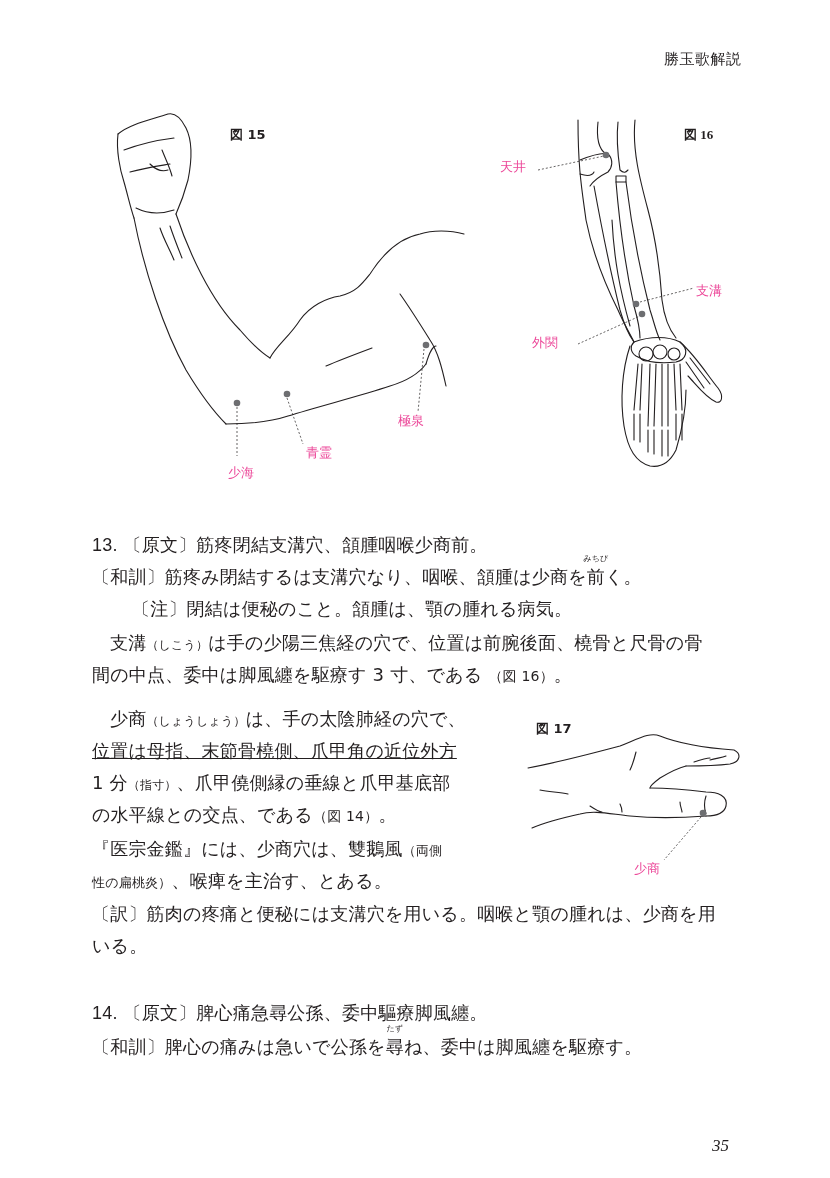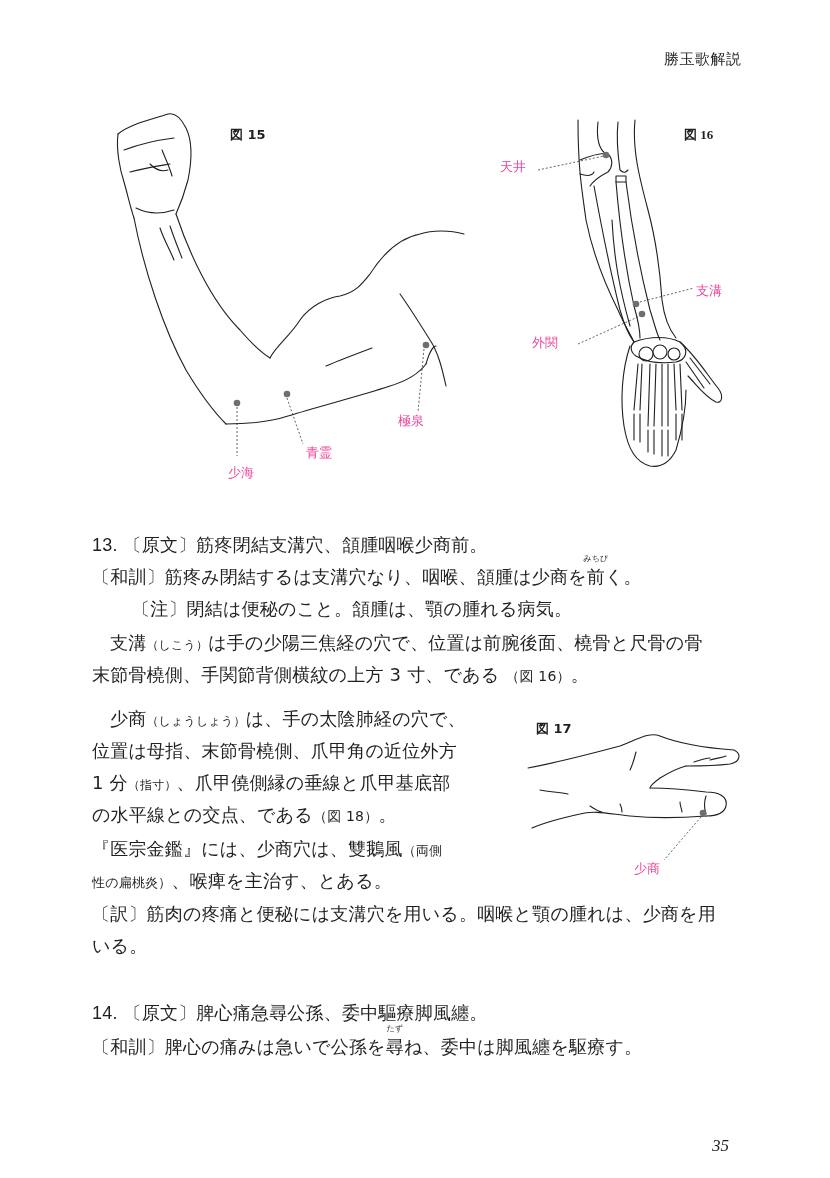--- a/index.html
+++ b/index.html
@@ -143,41 +143,41 @@
 
 <div class="line" style="top:598px;margin-left:40px;">
   <span>〔注〕</span><span>閉結は便秘のこと。頷腫は、顎の腫れる病気。</span>
 </div>
 
 <div class="line" style="top:632px; left:110px;">
   <span>支溝</span><span class="small">（しこう）</span><span>は手の少陽三焦経の穴で、位置は前腕後面、橈骨と尺骨の骨</span>
 </div>
 
 <div class="line" style="top:664px;">
-  <span>末節骨橈側、手関節背側横紋の上方</span>
+  <span>間の中点、委中は脚風纏を駆療す</span>
   <span>3</span>
   <span>寸、である</span>
   <span class="bold">（図 16）</span><span>。</span>
 </div>
 
 <div class="line" style="top:708px; left:110px;">
   <span>少商</span><span class="small">（しょうしょう）</span><span>は、手の太陰肺経の穴で、</span>
 </div>
 
-<div class="line" style="top:740px;">
+<div class="line" style="top:740px;text-decoration:underline;">
   <span>位置は母指、末節骨橈側、爪甲角の近位外方</span>
 </div>
 
 <div class="line" style="top:772px;">
   <span>1</span>
   <span>分</span><span class="small">（指寸）</span><span>、爪甲僥側縁の垂線と爪甲基底部</span>
 </div>
 
 <div class="line" style="top:804px;">
-  <span>の水平線との交点、である</span><span class="bold">（図 18）</span><span>。</span>
+  <span>の水平線との交点、である</span><span class="bold">（図 14）</span><span>。</span>
 </div>
 
 <div class="line" style="top:838px;">
   <span>『医宗金鑑』には、少商穴は、雙鵝風</span><span class="small" style="font-size:13px;">（両側</span>
 </div>
 
 <div class="line" style="top:870px;">
   <span class="small" style="font-size:13px;">性の扁桃炎）</span><span>、喉痺を主治す、とある。</span>
 </div>
 

